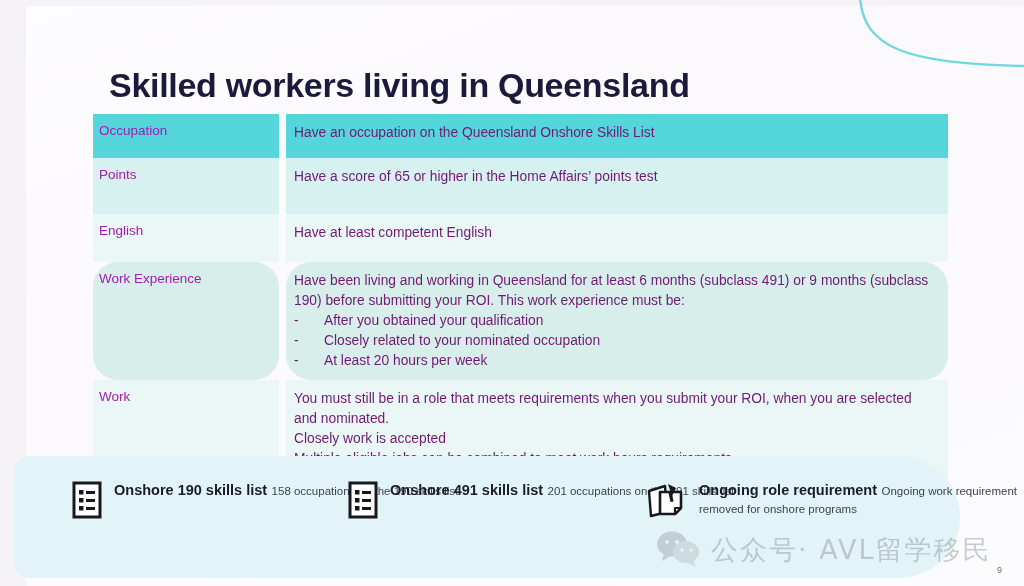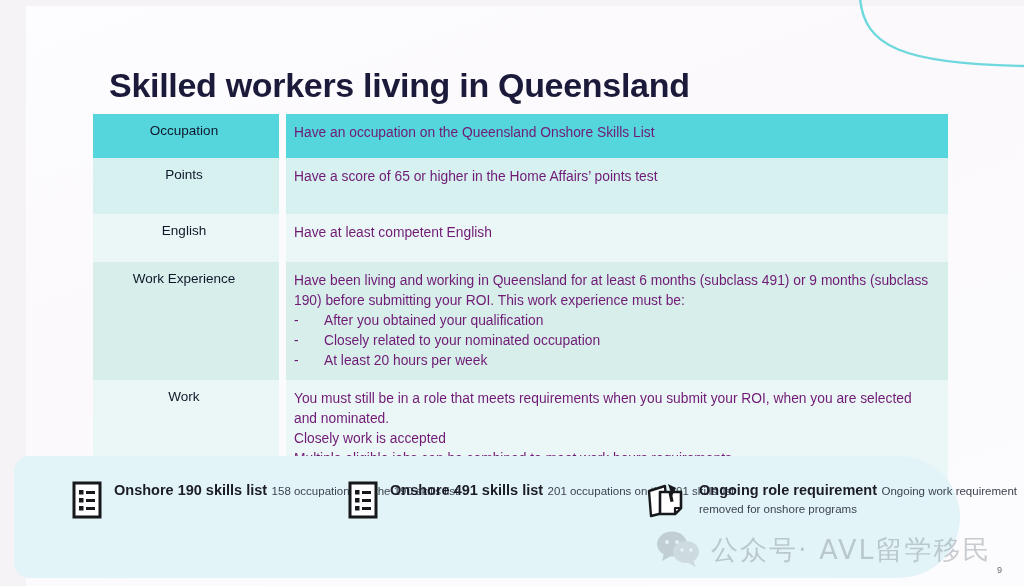--- a/index.html
+++ b/index.html
@@ -31,32 +31,32 @@
   }
 
   
   .table{
     position:absolute;left:93px;top:114px;width:855px;
   }
   .row{display:flex;align-items:stretch;}
   .cell-l{
     width:170px;flex:0 0 170px;
     padding:9px 10px 9px 6px;
-    font-size:13.5px;color:#0f172a;text-align:center;
+    font-size:13.5px;color:#a21caf;
   }
   .cell-r{
     flex:1 1 auto;
     padding:9px 10px 9px 8px;
     font-size:13.8px;color:#701a75;line-height:1.45;
   }
   .gap{flex:0 0 7px;background:#fbfafc;}
   .row.r-occupation .cell-l,.row.r-occupation .cell-r{background:#55d6dd;}
   .row.r-points .cell-l,.row.r-points .cell-r{background:#d6f1f0;}
   .row.r-english .cell-l,.row.r-english .cell-r{background:#eaf7f6;}
-  .row.r-workexp .cell-l,.row.r-workexp .cell-r{background:#d7eeeb;}
+  .row.r-workexp .cell-l,.row.r-workexp .cell-r{background:#d7eeeb;border-radius:25px;}
   .row.r-work .cell-l,.row.r-work .cell-r{background:#eaf7f6;}
 
   .row.r-occupation .cell-l{height:26px;}
   .row.r-occupation .cell-r{height:26px;}
   .row.r-points .cell-l,.row.r-points .cell-r{min-height:38px;}
   .row.r-english .cell-l,.row.r-english .cell-r{min-height:30px;}
   .row.r-work .cell-l,.row.r-work .cell-r{padding-bottom:16px;}
 
   .bullets{margin:0;padding:0;list-style:none;}
   .bullets li{display:flex;}

